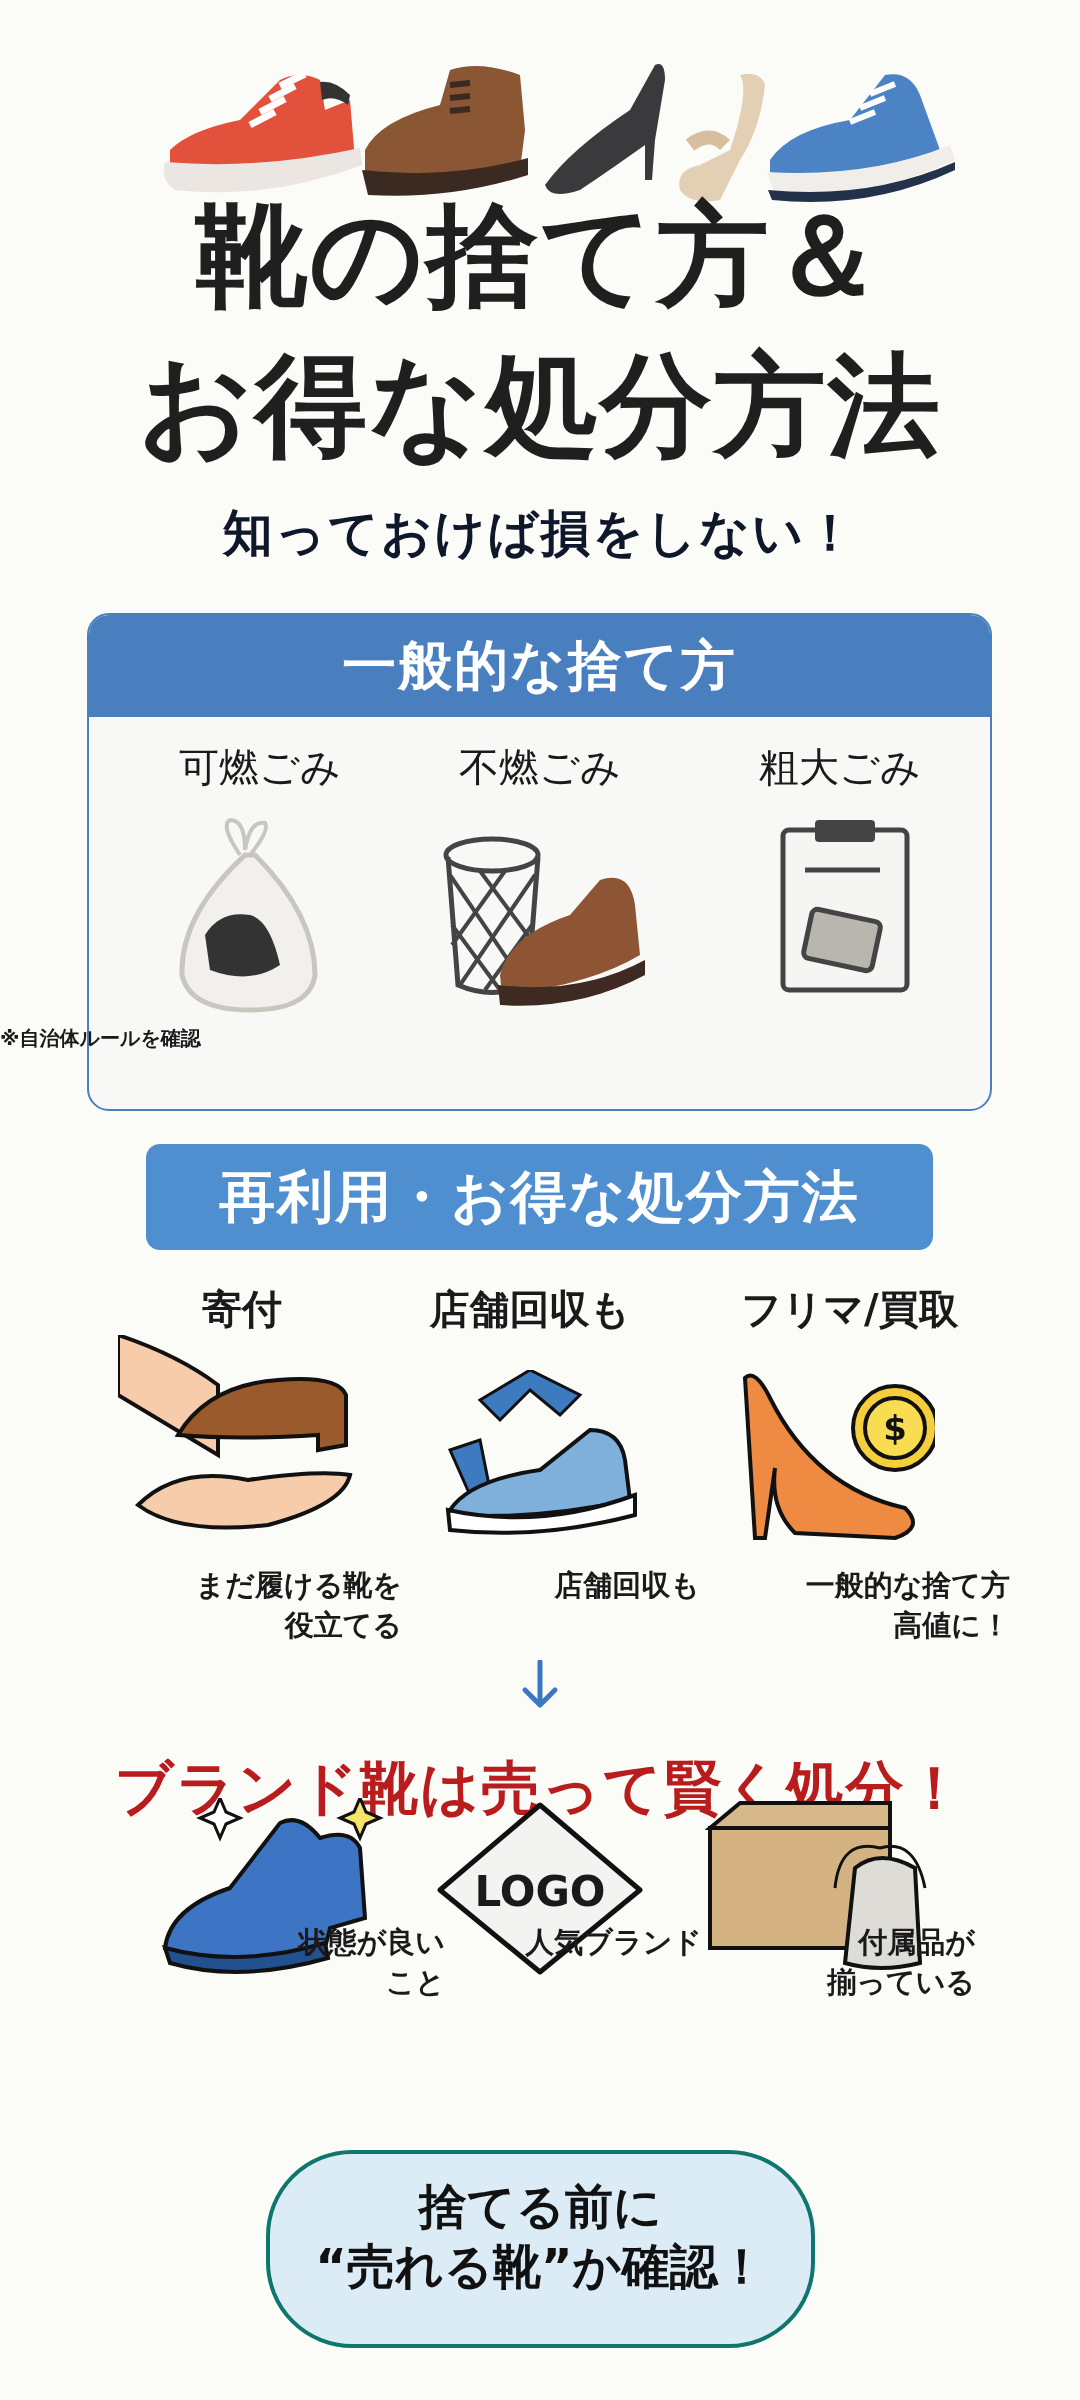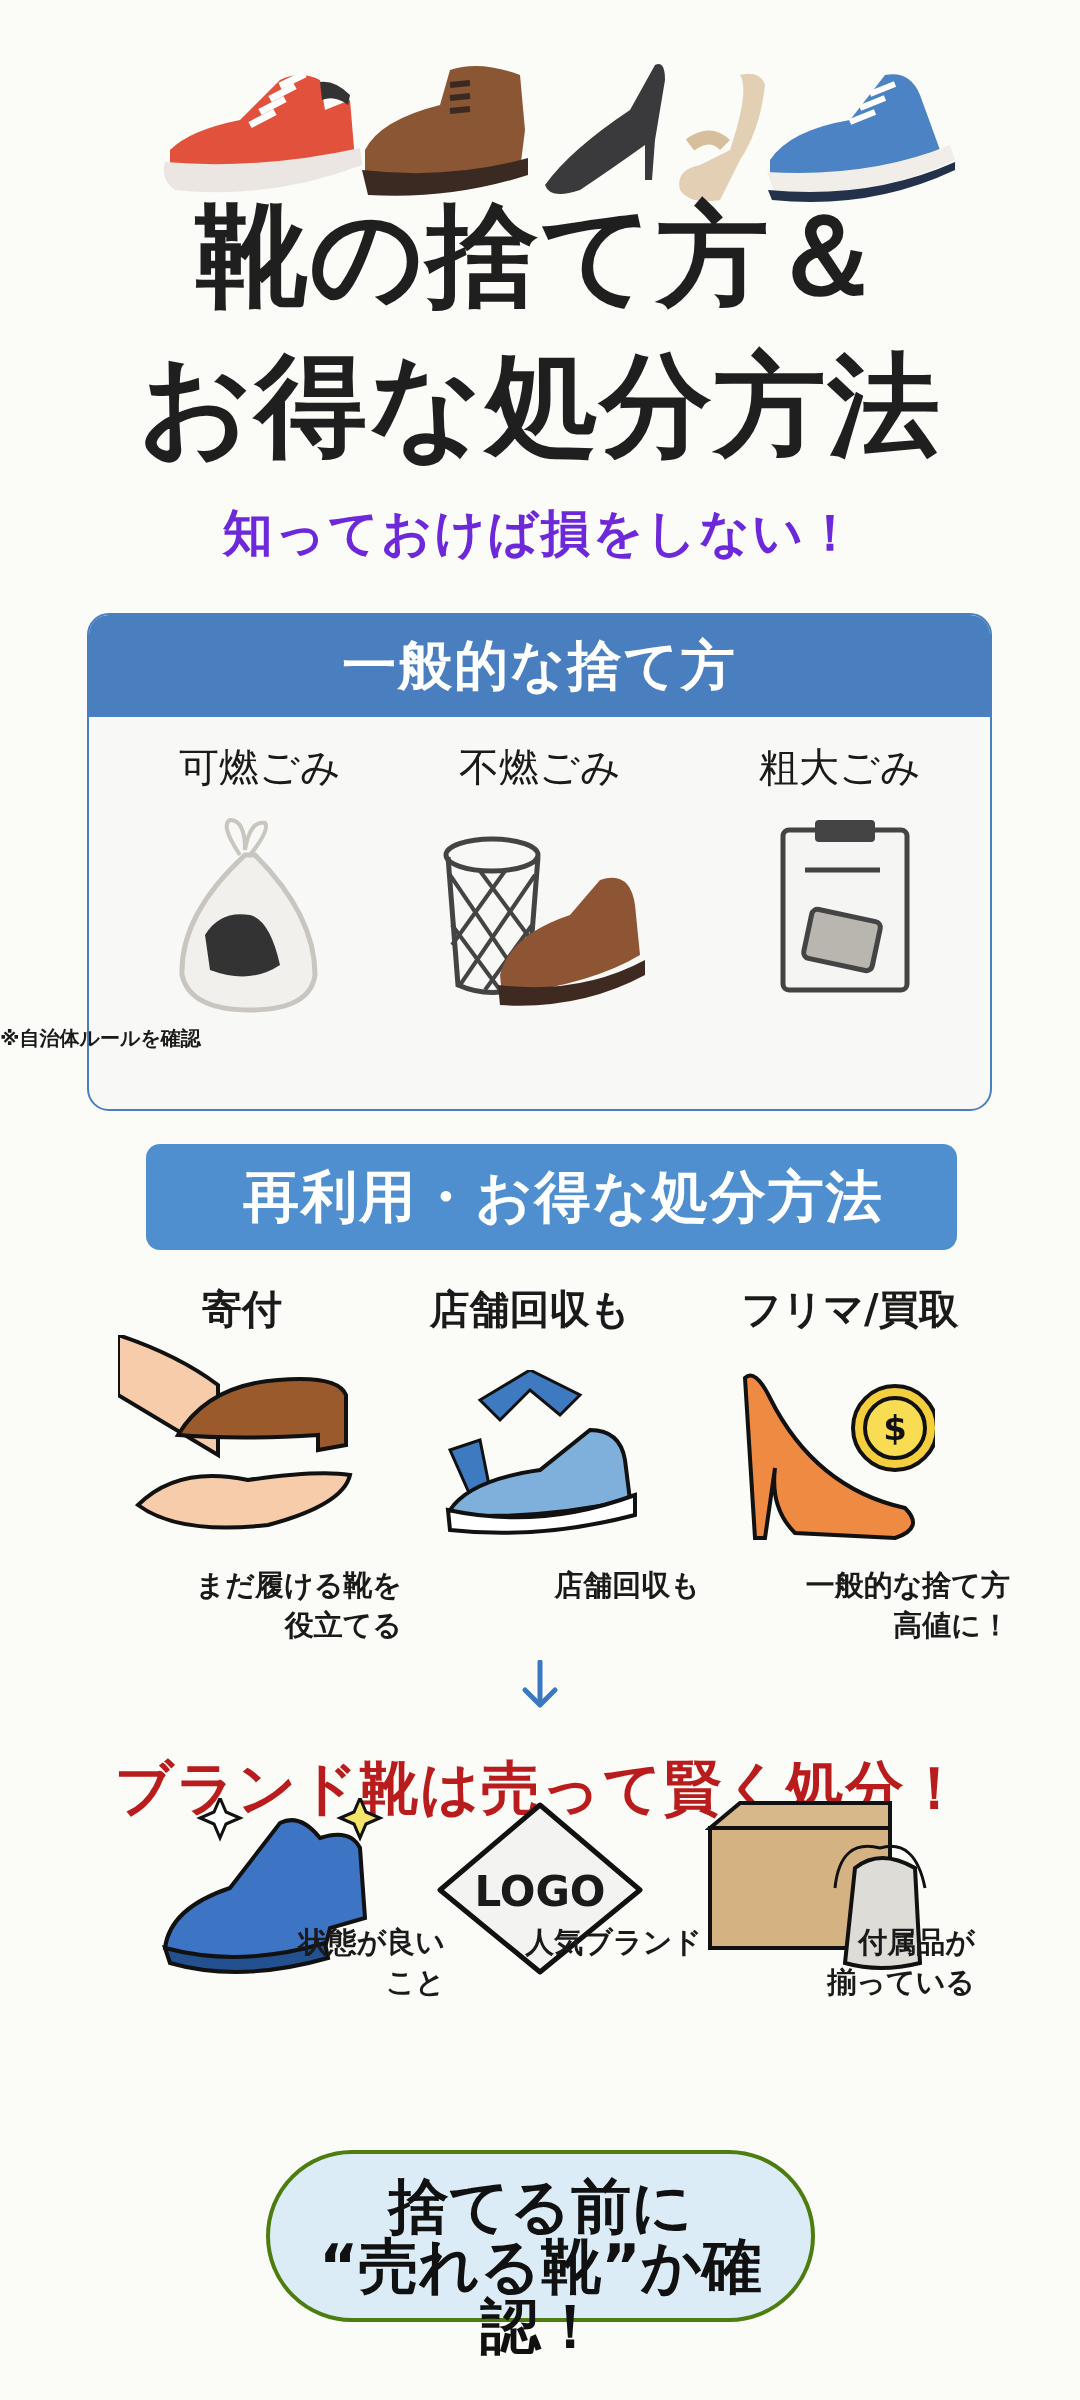--- a/index.html
+++ b/index.html
@@ -1,29 +1,29 @@
 <!DOCTYPE html>
 <html><head>
 <meta charset="utf-8">
 <style>
   html,body{margin:0;padding:0;}
   body{width:1080px;height:2400px;background:#fbfbf8;font-family:"DejaVu Sans","Liberation Sans",sans-serif;color:#1a1a1a;position:relative;overflow:hidden;}
   .abs{position:absolute;}
   .shoes{left:150px;top:50px;width:820px;height:160px;}
   .title{left:0;width:1080px;font-weight:bold;font-size:112px;line-height:140px;letter-spacing:2px;color:#1f1f1f;text-align:center;}
-  .subtitle{left:0;width:1080px;top:500px;font-weight:bold;font-size:50px;color:#6d28d9;text-align:center;letter-spacing:2px;}
+  .subtitle{left:0;width:1080px;top:500px;font-weight:bold;font-size:50px;color:#0f172a;text-align:center;letter-spacing:2px;}
   .card{left:87px;top:613px;width:905px;height:498px;border:2px solid #4a7fbf;border-radius:22px;background:#f8f8f6;overflow:hidden;box-sizing:border-box;}
   .card-header{height:102px;background:#4a7fbf;color:#fff;font-weight:bold;font-size:54px;line-height:102px;text-align:center;letter-spacing:2px;}
   .col-label{font-weight:normal;font-size:40px;width:300px;text-align:center;}
   .note{left:0;width:1080px;text-align:left;font-weight:bold;font-size:20px;}
-  .banner{left:146px;top:1144px;width:787px;height:106px;background:#4f8fcf;border-radius:14px;color:#fff;font-weight:bold;font-size:56px;line-height:106px;text-align:center;letter-spacing:2px;padding-left:24px;}
+  .banner{left:146px;top:1144px;width:787px;height:106px;background:#4f8fcf;border-radius:14px;color:#fff;font-weight:bold;font-size:56px;line-height:106px;text-align:center;letter-spacing:2px;}
   .label2{font-weight:bold;font-size:40px;width:320px;text-align:center;}
   .cap{font-weight:bold;font-size:29px;line-height:40px;width:320px;text-align:right;}
   .heading{left:0;width:1080px;top:1750px;text-align:center;font-weight:bold;font-size:58px;letter-spacing:2px;color:#b91c1c;}
-  .cta{left:266px;top:2150px;width:549px;height:172px;box-sizing:border-box;border:4px solid #4d7c0f;border-radius:86px;background:#dcecf6;text-align:center;font-weight:bold;font-size:60px;line-height:60px;padding-top:22px;color:#111;}
+  .cta{left:266px;top:2150px;width:549px;height:198px;box-sizing:border-box;border:4px solid #0f766e;border-radius:86px;background:#dcecf6;text-align:center;font-weight:bold;font-size:48px;line-height:60px;padding-top:22px;color:#111;}
   svg{display:block;}
 </style>
 </head>
 <body>
 
 <div class="abs shoes">
   <svg width="820" height="160" viewBox="0 0 820 160">
 
     <g>
       <path d="M20 100 Q40 80 90 70 L130 30 Q150 20 170 30 L175 60 L200 50 L205 110 Q120 130 20 130 Z" fill="#e2513c"></path>

